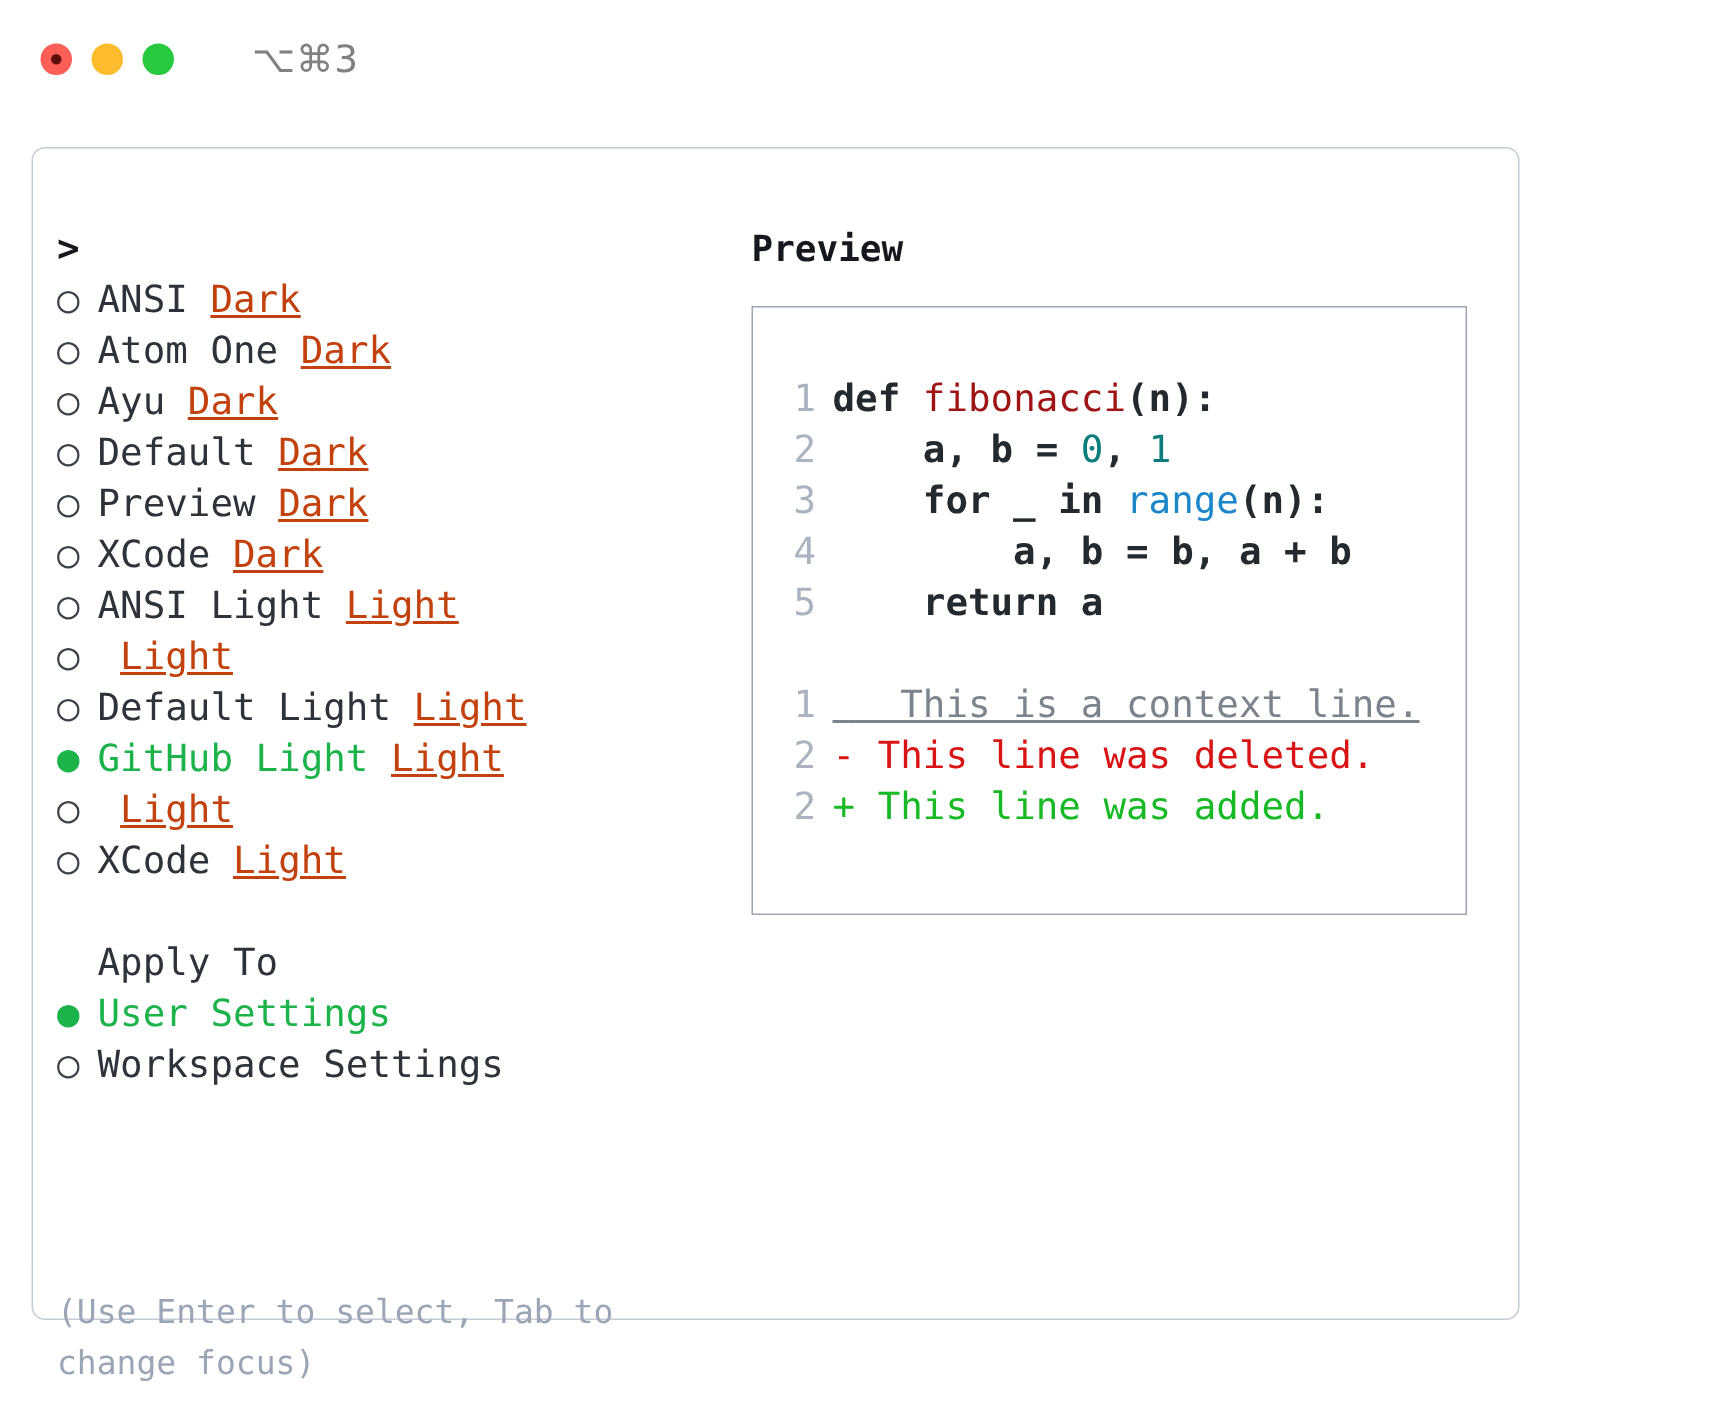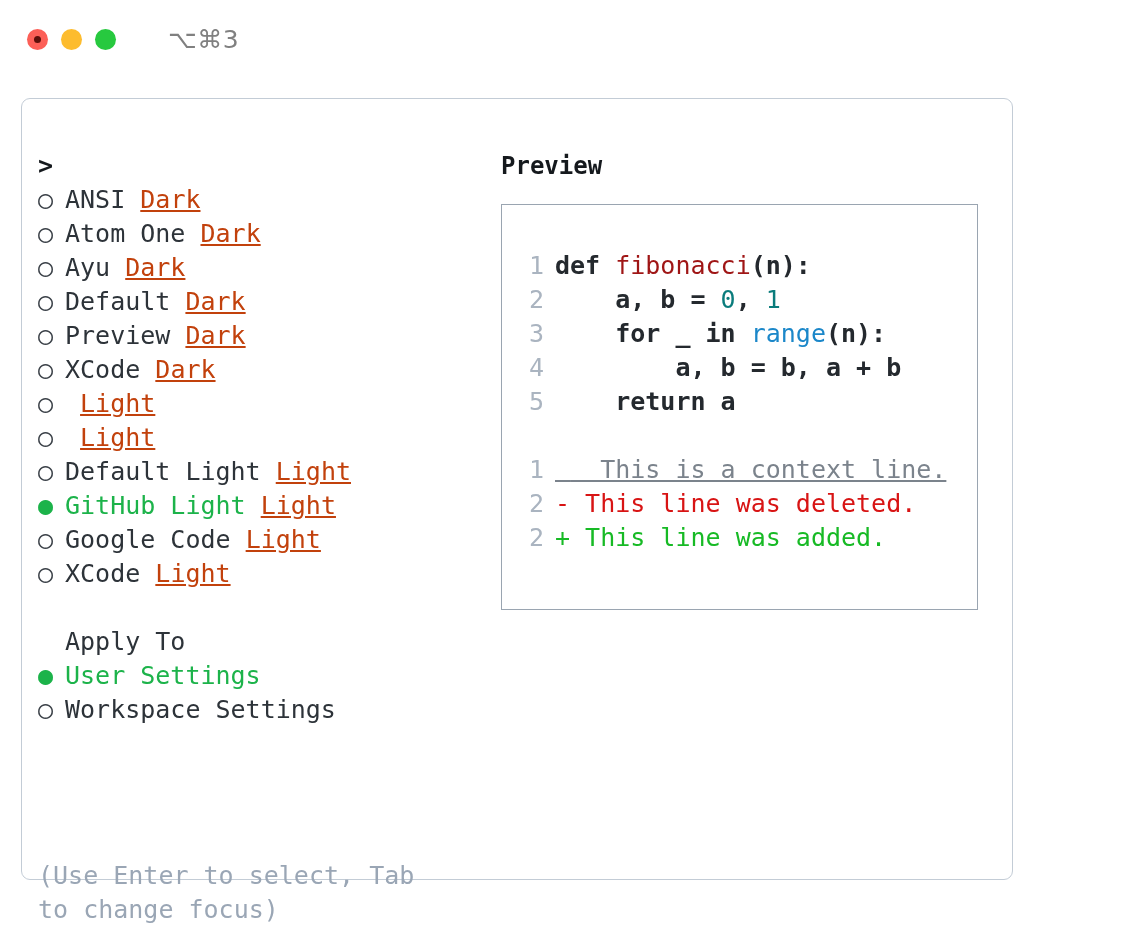--- a/index.html
+++ b/index.html
@@ -132,21 +132,21 @@
   .section-label {
     color: #2d3339;
     text-align: center;
   }
 
   #hint {
     position: absolute;
     left: 16px;
     top: 760px;
     width: 420px;
-    font-size: 25px;
+    font-size: 22px;
     line-height: 34px;
     color: #9aa6b5;
   }
 
   
   #right-col {
     position: absolute;
     left: 479px;
     top: 50px;
     width: 490px;
@@ -226,25 +226,25 @@
           <span class="marker caret">&gt;</span>
         </div>
 
         <div id="theme-list">
             <div class="row"><span class="marker bullet-off">○</span><span class="theme-name">ANSI</span><span> </span><span class="theme-cat">Dark</span></div>
             <div class="row"><span class="marker bullet-off">○</span><span class="theme-name">Atom One</span><span> </span><span class="theme-cat">Dark</span></div>
             <div class="row"><span class="marker bullet-off">○</span><span class="theme-name">Ayu</span><span> </span><span class="theme-cat">Dark</span></div>
             <div class="row"><span class="marker bullet-off">○</span><span class="theme-name">Default</span><span> </span><span class="theme-cat">Dark</span></div>
             <div class="row"><span class="marker bullet-off">○</span><span class="theme-name">Preview</span><span> </span><span class="theme-cat">Dark</span></div>
             <div class="row"><span class="marker bullet-off">○</span><span class="theme-name">XCode</span><span> </span><span class="theme-cat">Dark</span></div>
-            <div class="row"><span class="marker bullet-off">○</span><span> </span><span class="theme-cat">Light</span></div>
+            <div class="row"><span class="marker bullet-off">○</span><span class="theme-name">ANSI Light</span><span> </span><span class="theme-cat">Light</span></div>
             <div class="row"><span class="marker bullet-off">○</span><span> </span><span class="theme-cat">Light</span></div>
             <div class="row"><span class="marker bullet-off">○</span><span class="theme-name">Default Light</span><span> </span><span class="theme-cat">Light</span></div>
             <div class="row"><span class="marker bullet-on">●</span><span class="theme-name sel">GitHub Light</span><span> </span><span class="theme-cat">Light</span></div>
-            <div class="row"><span class="marker bullet-off">○</span><span class="theme-name">Google Code</span><span> </span><span class="theme-cat">Light</span></div>
+            <div class="row"><span class="marker bullet-off">○</span><span> </span><span class="theme-cat">Light</span></div>
             <div class="row"><span class="marker bullet-off">○</span><span class="theme-name">XCode</span><span> </span><span class="theme-cat">Light</span></div>
           </div>
 
         <div class="blank-line"></div>
 
         <div class="row">
           <span class="marker"></span>
           <span class="section-label">Apply To</span>
         </div>
 

